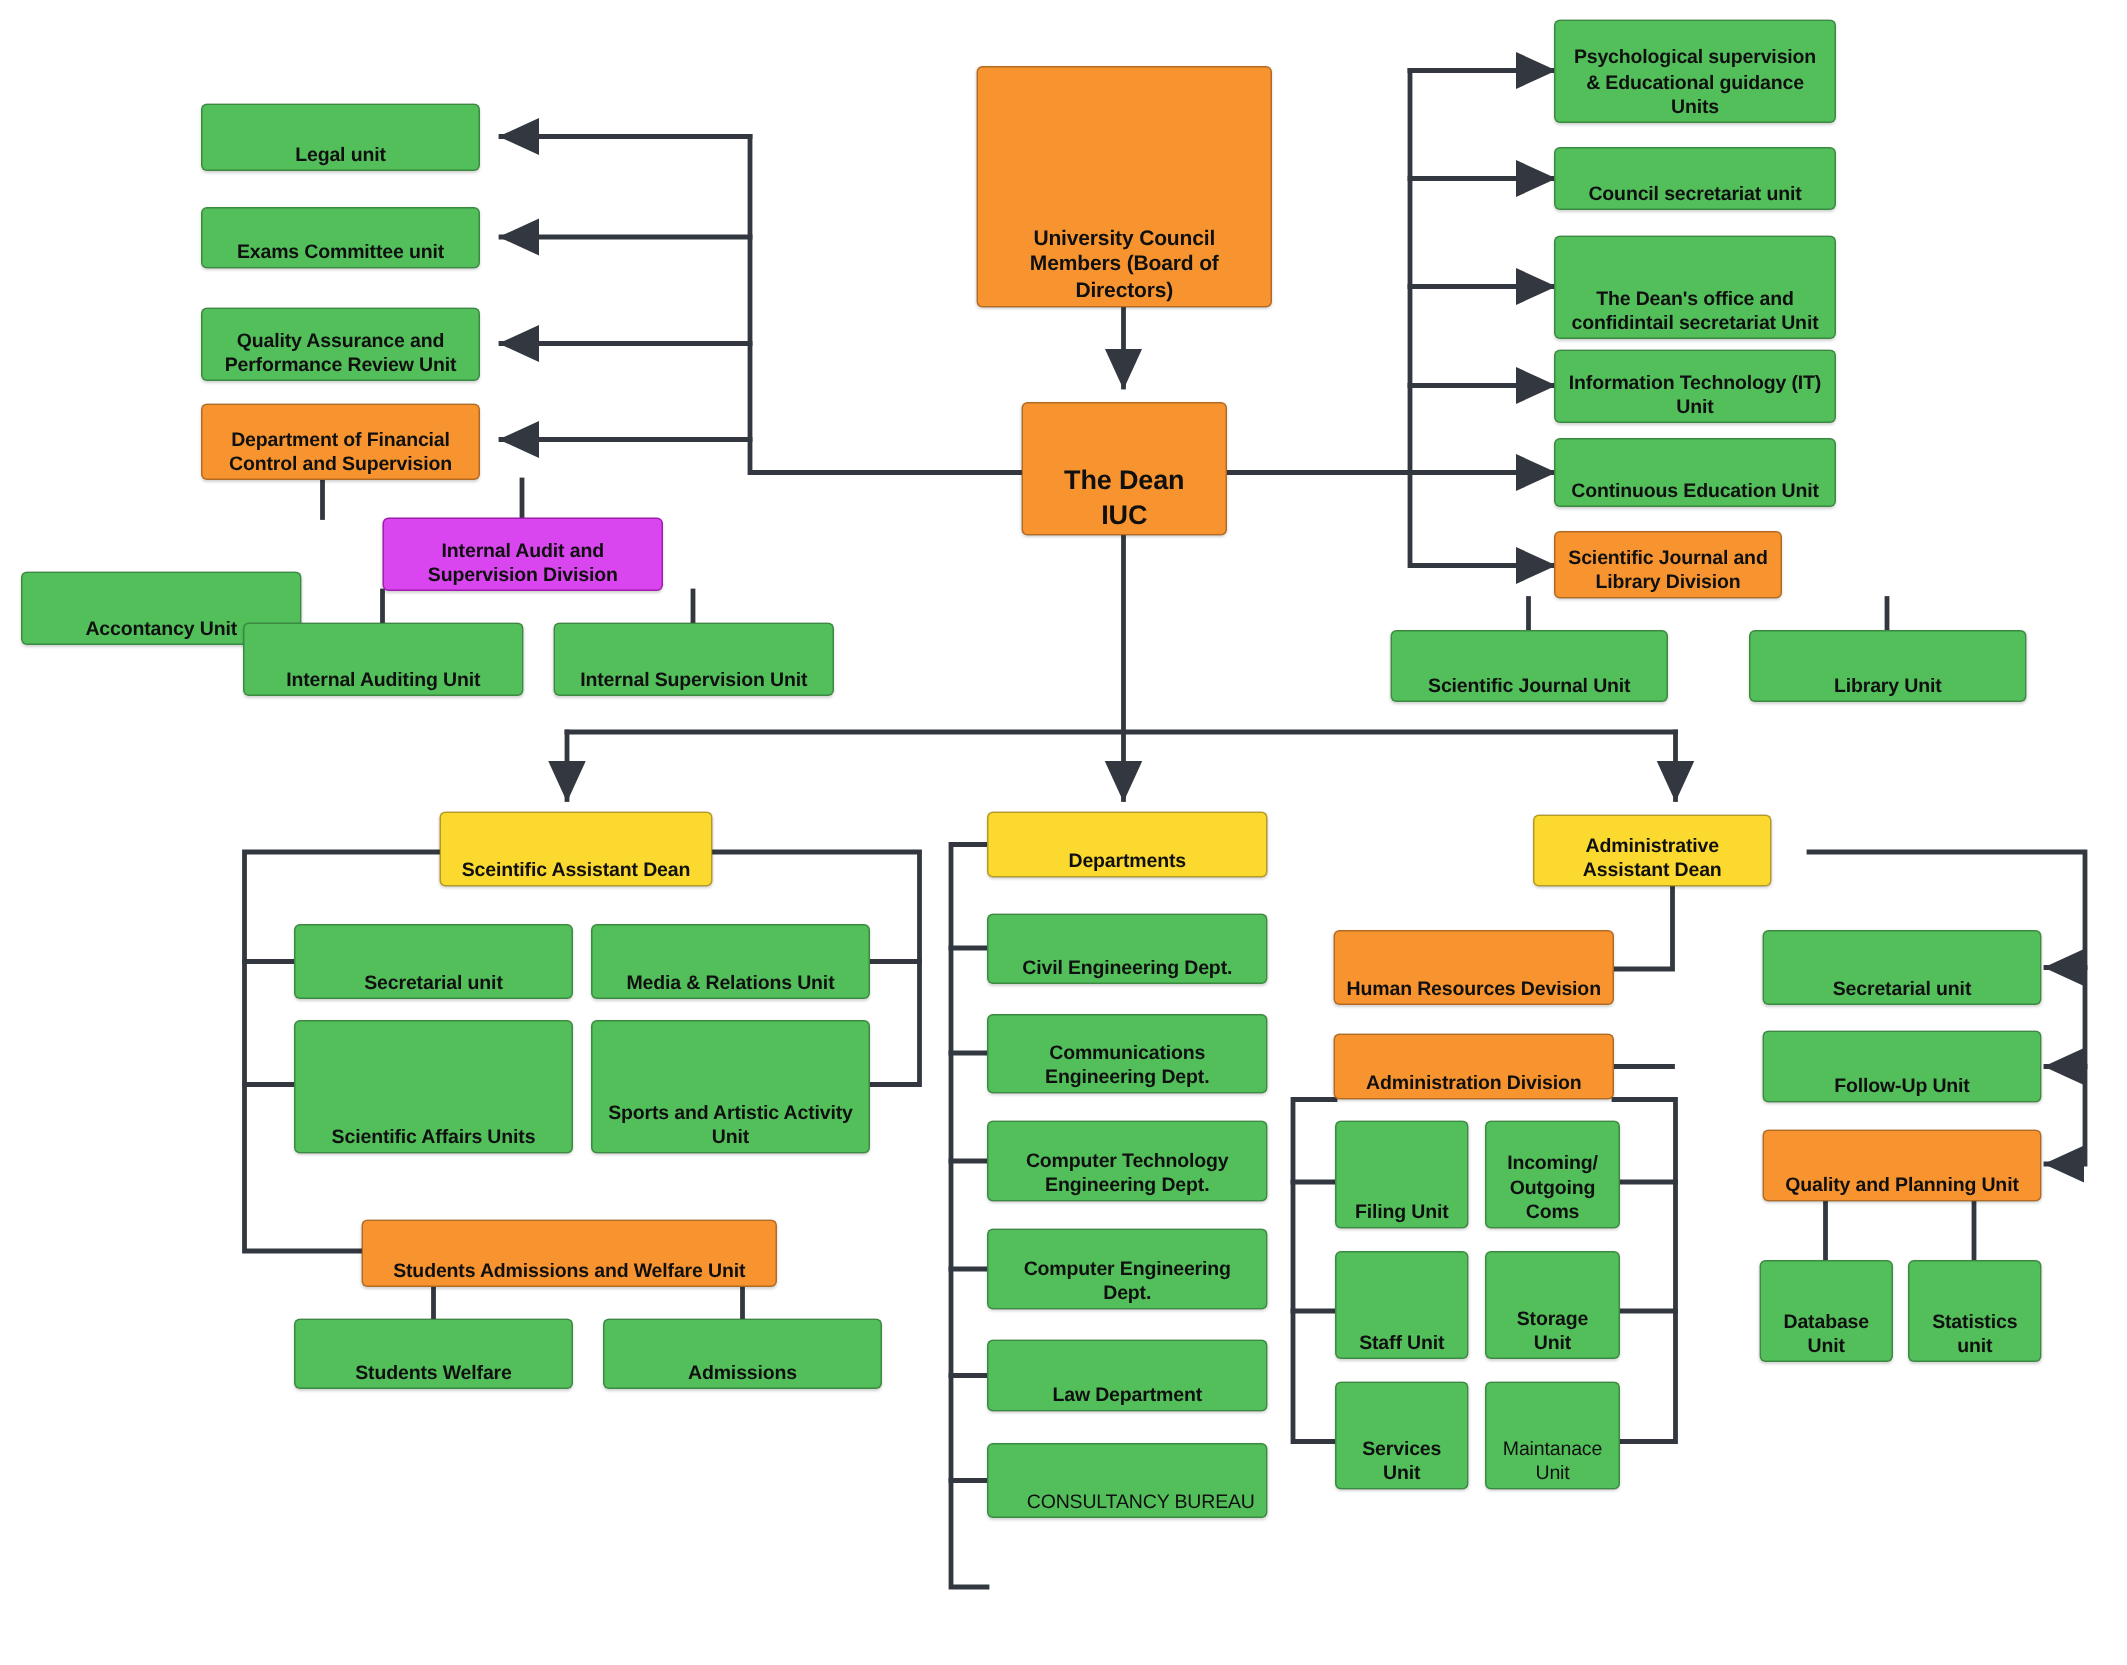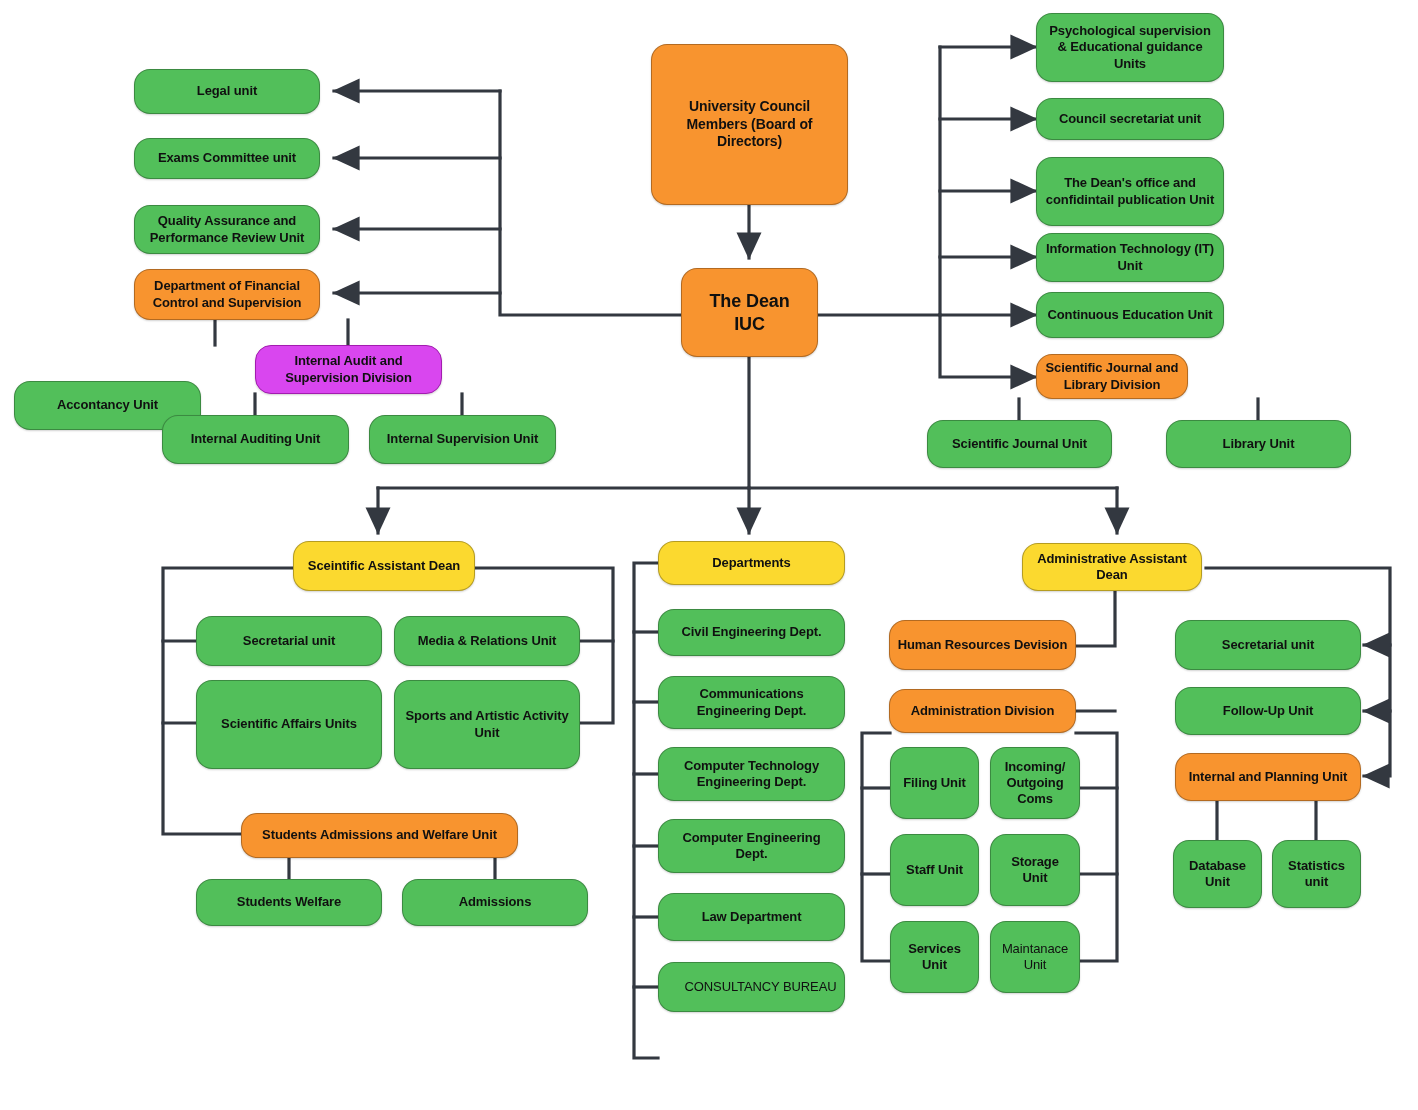--- a/index.html
+++ b/index.html
@@ -23,23 +23,23 @@
   svg.edges {
     position: absolute;
     left: 0; top: 0;
     width: 1418px;
     height: 1110px;
     pointer-events: none;
   }
   .node {
     position: absolute;
     box-sizing: border-box;
-    border-radius: 16px;
+    border-radius: 4px;
     display: flex;
-    align-items: center;
+    align-items: flex-end;
     justify-content: center;
     text-align: center;
     font-weight: bold;
     font-size: 13px;
     line-height: 1.25;
     color: #101010;
     padding: 2px 6px;
     border: 1px solid rgba(0,0,0,0.28);
     box-shadow: 0 1px 2px rgba(0,0,0,0.18);
     z-index: 3;
@@ -179,21 +179,21 @@
 
   <div class="node green" style="left:1036px; top:13px; width:188px; height:69px;">
     <span class="lbl">Psychological supervision &amp; Educational guidance Units</span>
   </div>
 
   <div class="node green" style="left:1036px; top:98px; width:188px; height:42px;">
     <span class="lbl">Council secretariat unit</span>
   </div>
 
   <div class="node green" style="left:1036px; top:157px; width:188px; height:69px;">
-    <span class="lbl">The Dean's office and confidintail publication Unit</span>
+    <span class="lbl">The Dean's office and confidintail secretariat Unit</span>
   </div>
 
   <div class="node green" style="left:1036px; top:233px; width:188px; height:49px;">
     <span class="lbl">Information Technology (IT) Unit</span>
   </div>
 
   <div class="node green" style="left:1036px; top:292px; width:188px; height:46px;">
     <span class="lbl">Continuous Education Unit</span>
   </div>
 
@@ -263,21 +263,21 @@
 
   <div class="node green" style="left:658px; top:893px; width:187px; height:48px;">
     <span class="lbl">Law Department</span>
   </div>
 
   <div class="node green thin" style="left:658px; top:962px; width:187px; height:50px;padding-left:24px;">
     <span class="lbl">CONSULTANCY BUREAU</span>
   </div>
 
 
-  <div class="node yellow" style="left:1022px; top:543px; width:180px; height:48px;">
+  <div class="node yellow" style="left:1022px; top:543px; width:159px; height:48px;">
     <span class="lbl">Administrative Assistant Dean</span>
   </div>
 
   <div class="node orange" style="left:889px; top:620px; width:187px; height:50px;">
     <span class="lbl">Human Resources Devision</span>
   </div>
 
   <div class="node orange" style="left:889px; top:689px; width:187px; height:44px;">
     <span class="lbl">Administration Division</span>
   </div>
@@ -308,21 +308,21 @@
 
   <div class="node green" style="left:1175px; top:620px; width:186px; height:50px;">
     <span class="lbl">Secretarial unit</span>
   </div>
 
   <div class="node green" style="left:1175px; top:687px; width:186px; height:48px;">
     <span class="lbl">Follow-Up Unit</span>
   </div>
 
   <div class="node orange" style="left:1175px; top:753px; width:186px; height:48px;">
-    <span class="lbl">Internal and Planning Unit</span>
+    <span class="lbl">Quality and Planning Unit</span>
   </div>
 
   <div class="node green" style="left:1173px; top:840px; width:89px; height:68px;">
     <span class="lbl">Database Unit</span>
   </div>
 
   <div class="node green" style="left:1272px; top:840px; width:89px; height:68px;">
     <span class="lbl">Statistics unit</span>
   </div>
 

